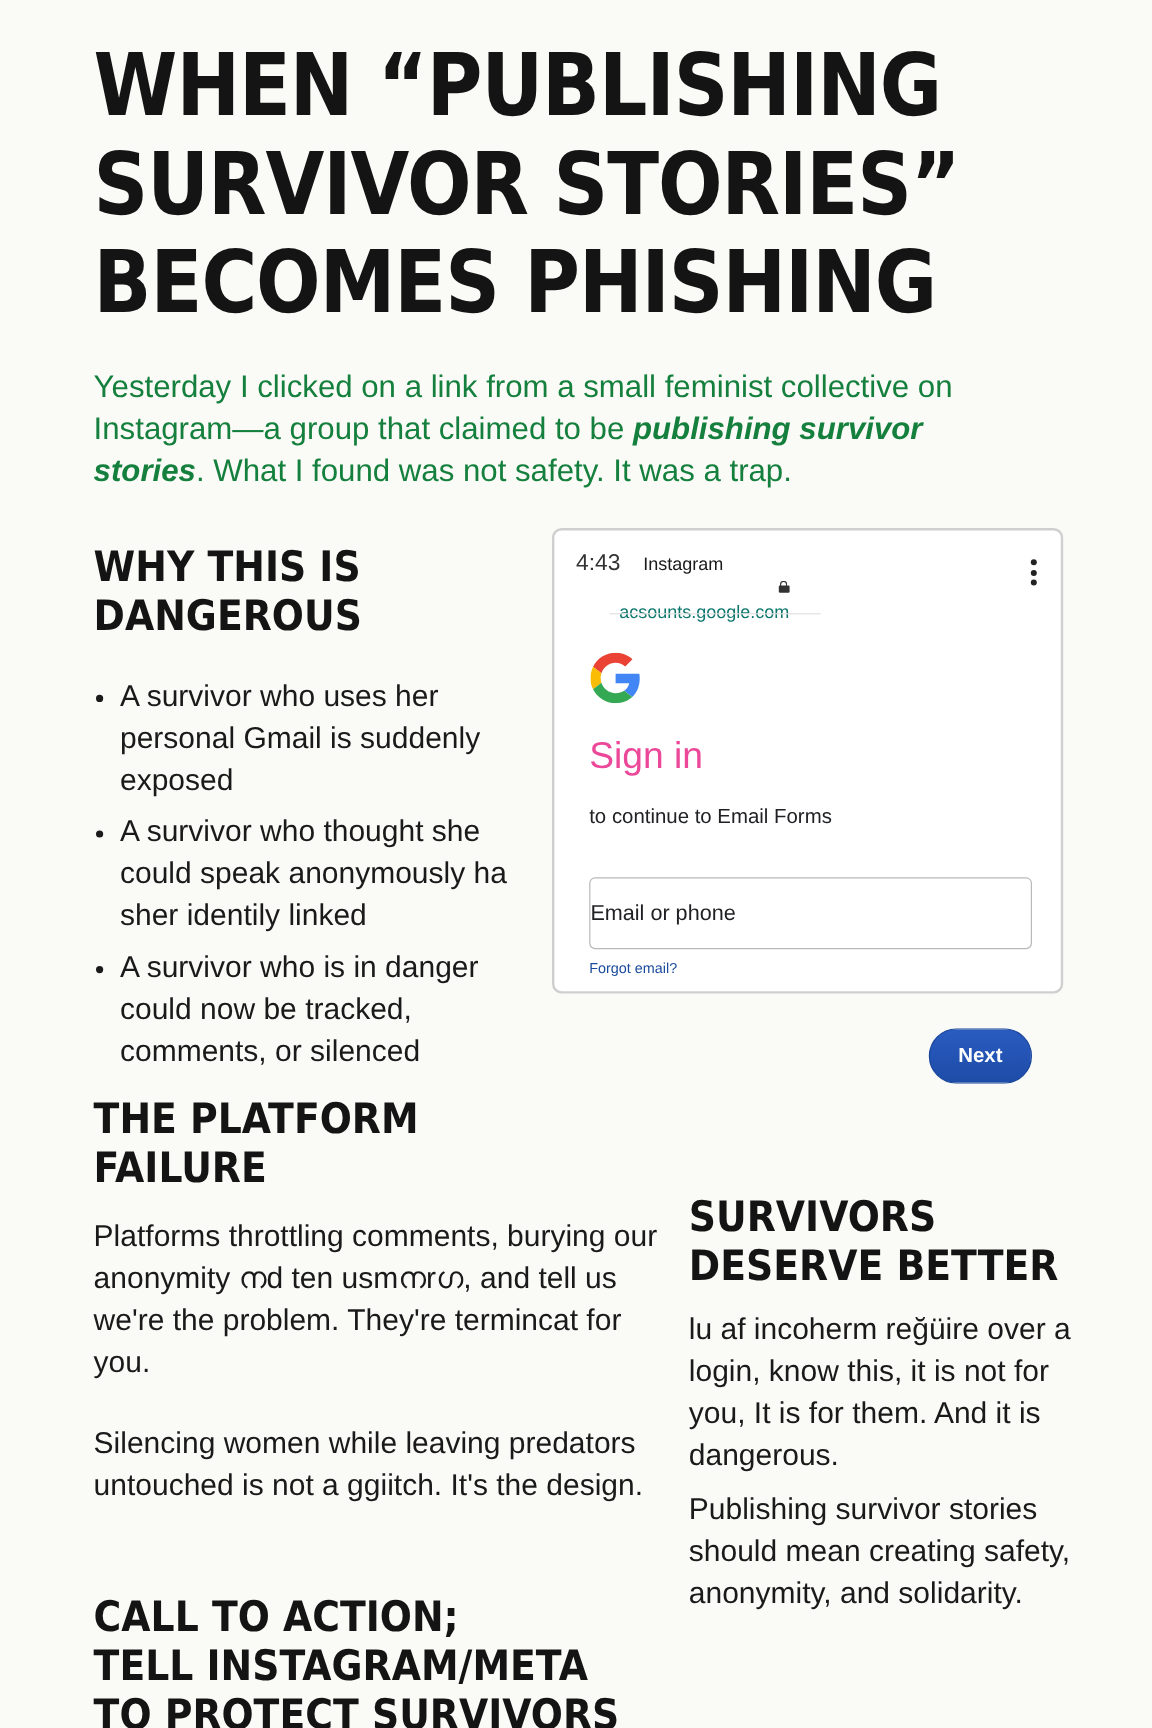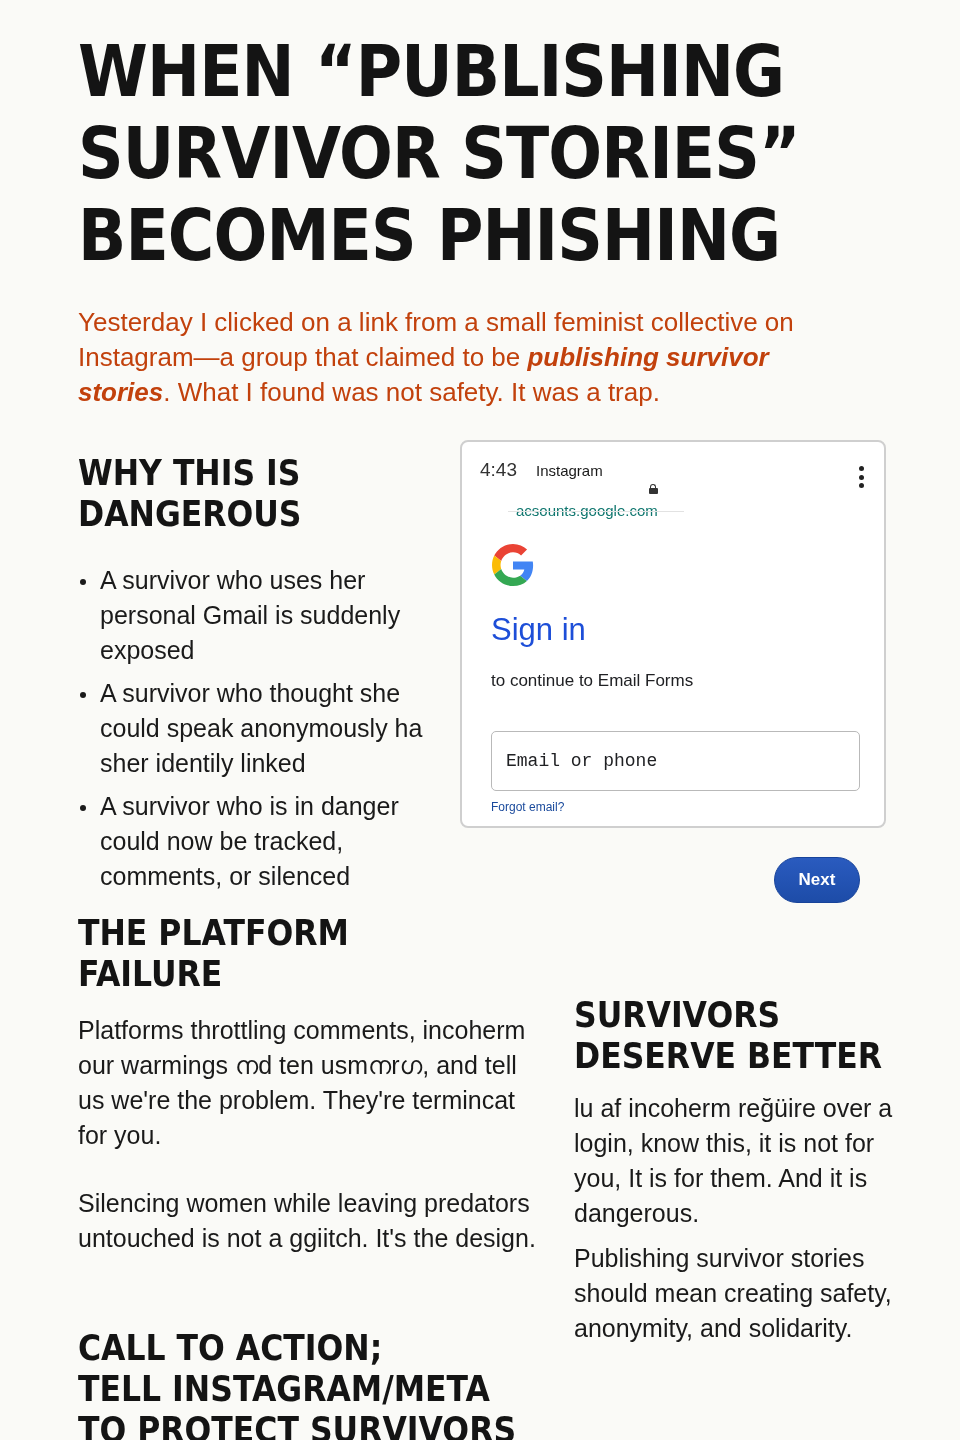--- a/index.html
+++ b/index.html
@@ -17,21 +17,21 @@
       font-weight: bold;
       font-size: 72px; line-height: 82px;
       letter-spacing: -1px;
       transform: scaleX(0.88); transform-origin: left top;
       color: #141414;
     }
     .main-title span { display: block; white-space: nowrap; }
 
     .intro {
       position: absolute; left: 78px; top: 305px; width: 760px;
-      font-size: 26px; line-height: 35px; color: #c2410c;
+      font-size: 26px; line-height: 35px; color: #15803d;
     }
     .intro .em { font-weight: bold; font-style: italic; }
 
     .section-h {
       font-family: "DejaVu Sans", sans-serif;
       font-weight: bold; color: #141414;
       font-size: 35px; line-height: 41px;
       transform: scaleX(0.9); transform-origin: left top;
       white-space: nowrap;
     }
@@ -92,31 +92,31 @@
     .kebab-icon {
       position: absolute; right: 20px; top: 24px; width: 6px; height: 22px;
       display: flex; flex-direction: column; justify-content: space-between; align-items: center;
     }
     .kebab-icon i { display: block; width: 5px; height: 5px; border-radius: 50%; background: #222; }
 
     .google-logo { position: absolute; left: 30px; top: 102px; width: 42px; height: 42px; }
 
     .signin-title {
       position: absolute; left: 29px; top: 170px;
-      font-size: 31px; color: #1d4ed8;
+      font-size: 31px; color: #ec4899;
     }
     .signin-sub {
       position: absolute; left: 29px; top: 229px;
       font-size: 17px; color: #202124;
     }
     .email-input {
       position: absolute; left: 29px; top: 289px; width: 369px; height: 60px;
       border: 1.5px solid #b9b9b9; border-radius: 5px; background: #fff;
-      font-family: Liberation Mono, monospace;
-      font-size: 18px; color: #202124; padding: 0 14px;
+      font-family: Liberation Sans, sans-serif;
+      font-size: 18px; color: #202124; padding: 0 0;
       outline: none;
     }
     .email-input::placeholder { color: #202124; opacity: 1; }
     .forgot-link {
       position: absolute; left: 29px; top: 358px;
       font-size: 12px; color: #1a4a9c; text-decoration: none; cursor: pointer;
     }
     .next-button {
       position: absolute; left: 312px; top: 415px; width: 86px; height: 46px;
       border-radius: 23px; border: 1px solid #17439a;
@@ -180,21 +180,21 @@
     <input class="email-input" type="text" placeholder="Email or phone" style="">
     <a class="forgot-link">Forgot email?</a>
     <button class="next-button">Next</button>
   </div>
 
   <section class="platform">
     <h2 class="section-h">
       <span>THE PLATFORM</span>
       <span>FAILURE</span>
     </h2>
-    <p class="para">Platforms throttling comments, incoherm our warmings നd ten usmനrഗ, and tell us we're the problem. They're termincat for you.</p>
+    <p class="para">Platforms throttling comments, burying our anonymity നd ten usmനrഗ, and tell us we're the problem. They're termincat for you.</p>
     <p class="para">Silencing women while leaving predators untouched is not a ggiitch. It's the design.</p>
   </section>
 
   <section class="cta">
     <h2 class="section-h">
       <span>CALL TO ACTION;</span>
       <span>TELL INSTAGRAM/META</span>
       <span>TO PROTECT SURVIVORS</span>
     </h2>
   </section>

